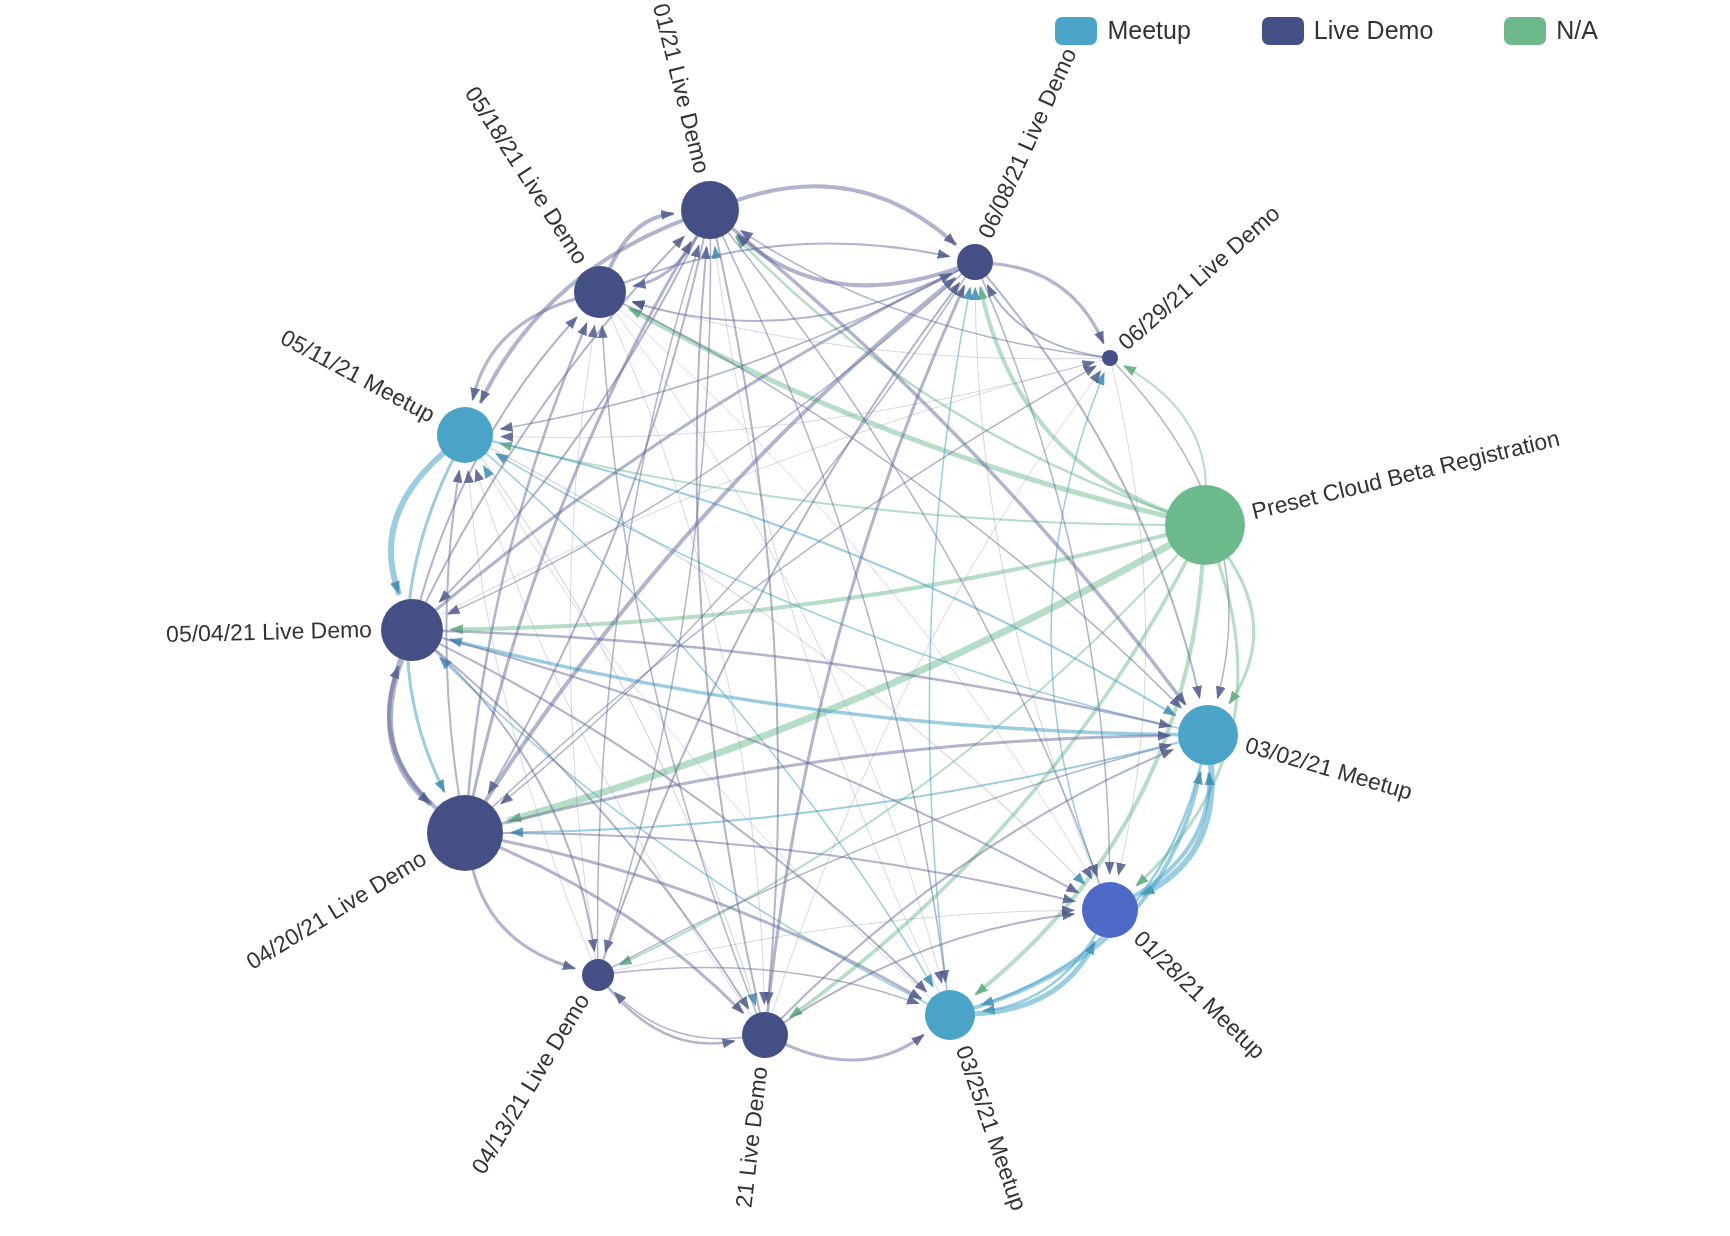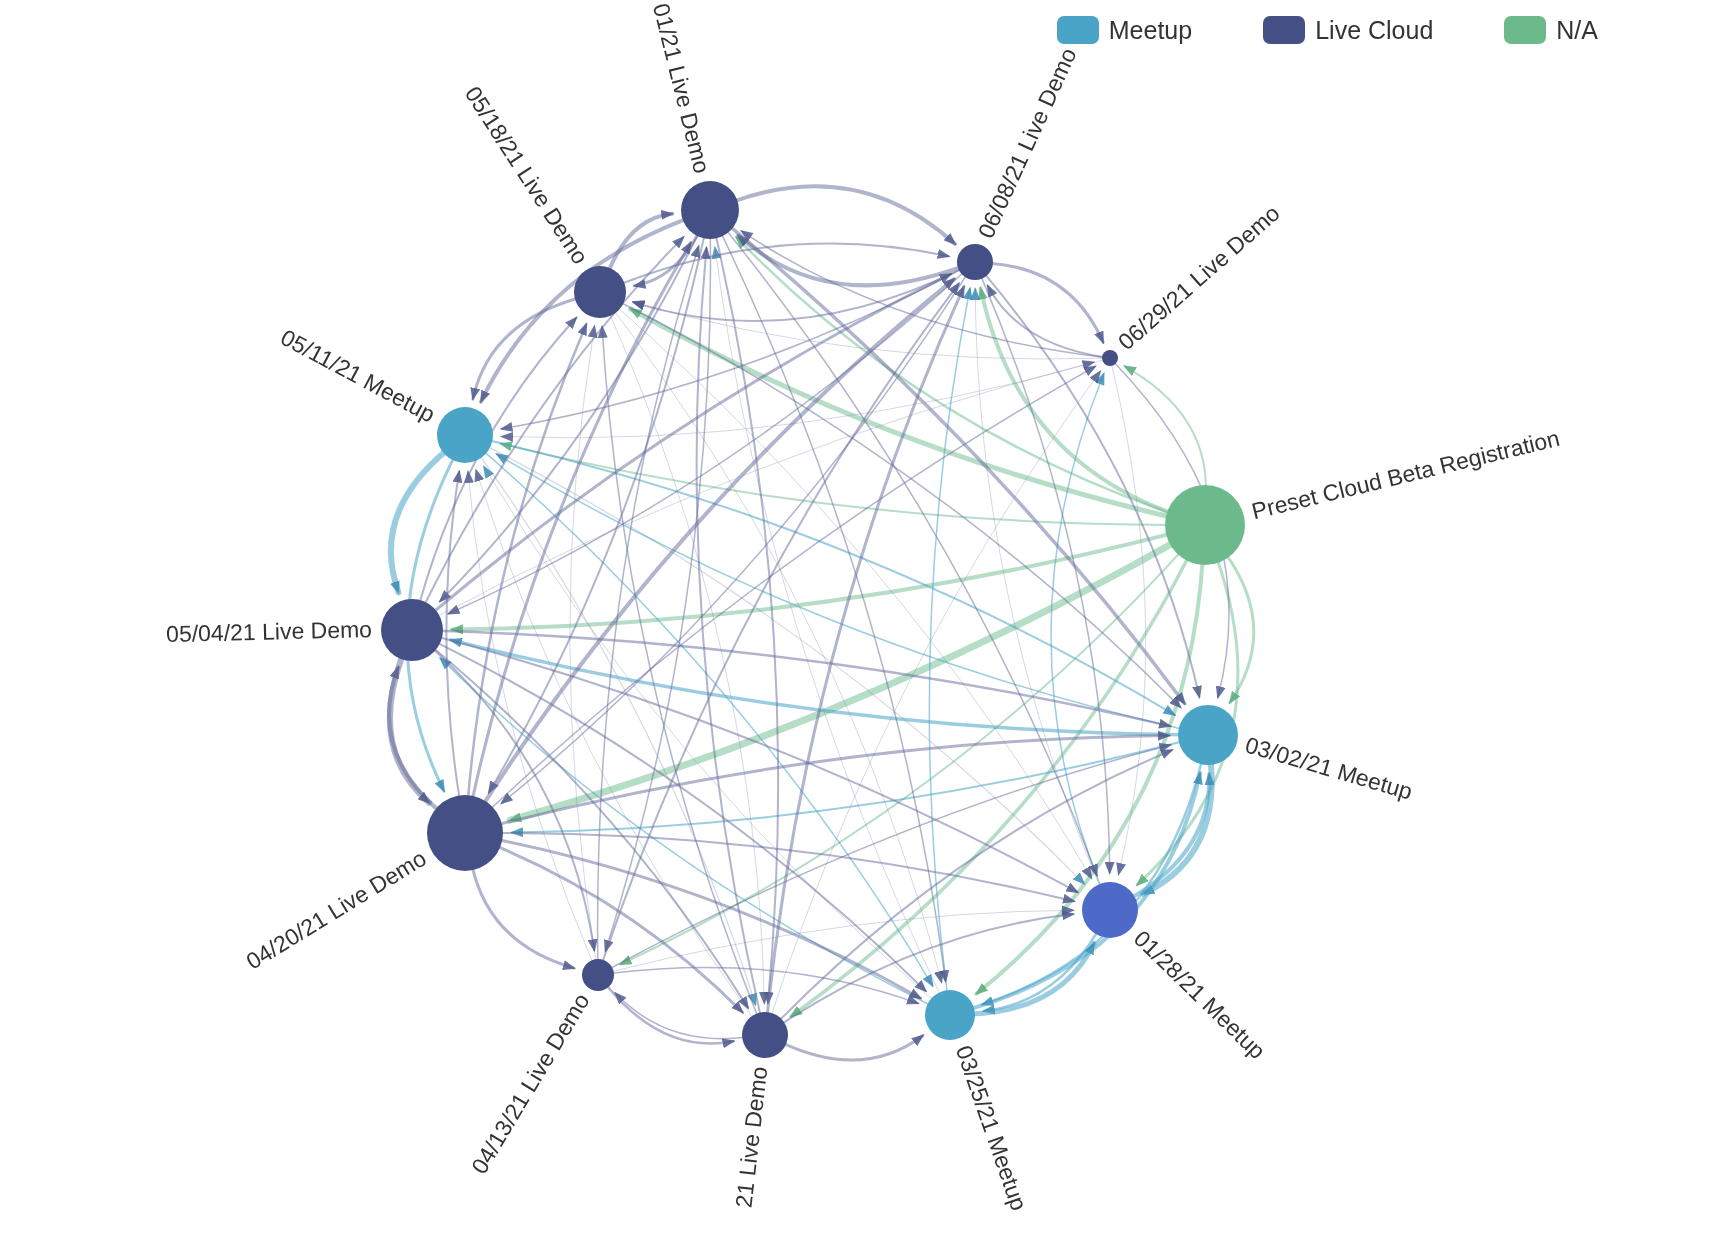--- a/index.html
+++ b/index.html
@@ -1,20 +1,20 @@
 <!DOCTYPE html>
 <html><head>
 <meta charset="utf-8">
 <style>
   html,body{margin:0;padding:0;background:#ffffff;}
   .stage{position:relative;width:1730px;height:1236px;background:#ffffff;overflow:hidden;
          font-family:"Liberation Sans", sans-serif;}
   .stage svg{position:absolute;left:0;top:0;}
   .legend{position:absolute;top:16px;right:132px;display:flex;align-items:center;gap:28px;}
-  .legend-item{display:flex;gap:10px;cursor:pointer;padding-left:43px;}
+  .legend-item{display:flex;align-items:center;gap:10px;cursor:pointer;padding-left:43px;}
   .legend-swatch{width:42px;height:28px;border-radius:7px;display:inline-block;}
   .legend-label{font-size:25px;color:#333333;}
   .node-label{font-size:23px;fill:#333333;}
 </style>
 </head>
 <body>
 
 <div class="stage">
   <svg id="graph-svg" width="1730" height="1236" viewBox="0 0 1730 1236">
       <defs>
@@ -164,20 +164,20 @@
       </g>
     </svg>
 
   <div class="legend">
     <div class="legend-item">
       <span class="legend-swatch" style="background: rgb(73, 164, 200);"></span>
       <span class="legend-label">Meetup</span>
     </div>
     <div class="legend-item">
       <span class="legend-swatch" style="background: rgb(67, 79, 133);"></span>
-      <span class="legend-label">Live Cloud</span>
+      <span class="legend-label">Live Demo</span>
     </div>
     <div class="legend-item">
       <span class="legend-swatch" style="background: rgb(108, 186, 140);"></span>
       <span class="legend-label">N/A</span>
     </div>
   </div>
 </div>
 
 </body></html>

